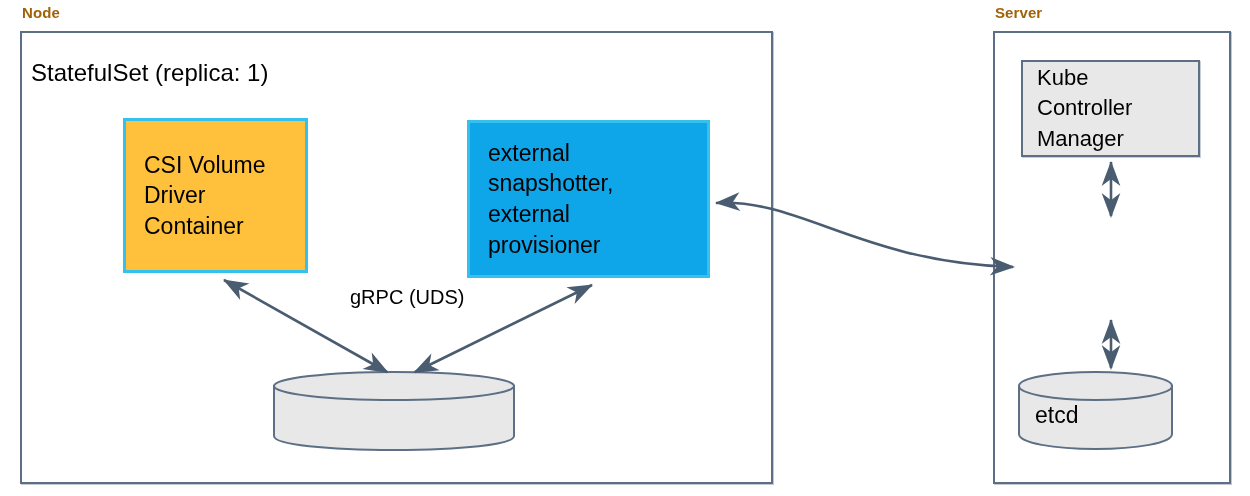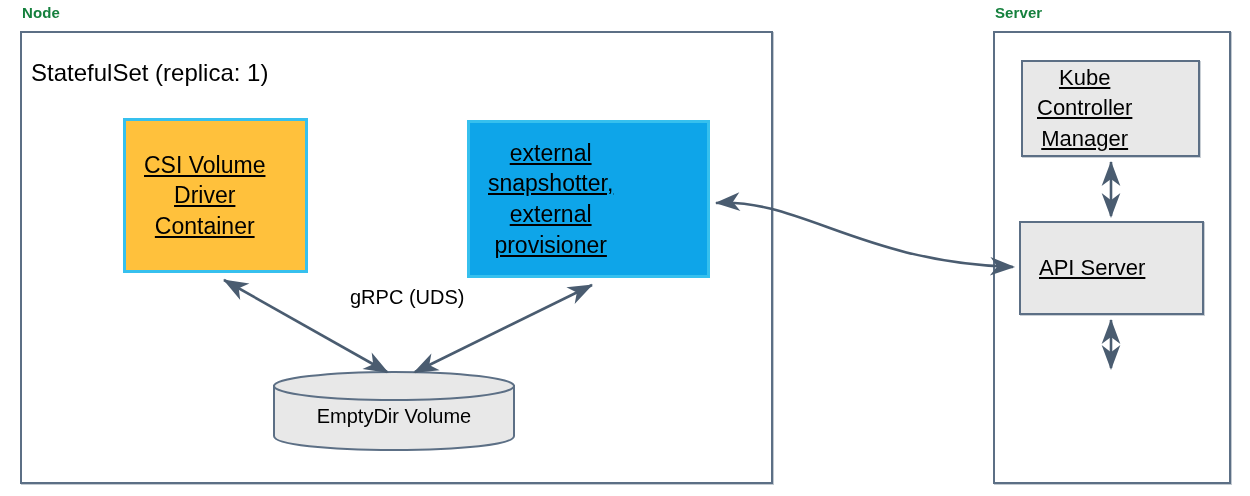--- a/index.html
+++ b/index.html
@@ -18,21 +18,21 @@
     height: 496px;
     overflow: hidden;
     background: #ffffff;
   }
   .abs { position: absolute; }
 
   
   .group-label {
     font-size: 15px;
     font-weight: bold;
-    color: #15803d;
+    color: #a16207;
     letter-spacing: 0.1px;
     white-space: nowrap;
   }
 
   
   .container-box {
     border: 2px solid #5c6f85;
     background: transparent;
     box-sizing: border-box;
     box-shadow: 1px 1px 0 rgba(120,135,150,0.45);
@@ -51,23 +51,22 @@
     box-sizing: border-box;
     display: flex;
     align-items: center;
     justify-content: flex-start;
     padding: 6px 0 6px 18px;
   }
   .proc-box .proc-text {
     font-size: 23px;
     line-height: 1.33;
     color: #000000;
-    text-align: center;
+    text-align: left;
     white-space: pre-line;
-    text-decoration: underline;
   }
 
   .box-csi {
     background: #FFC13C;
     border: 3px solid #36C0EE;
   }
   .box-external {
     background: #0ea5e9;
     border: 3px solid #36C0EE;
   }
@@ -130,37 +129,40 @@
 provisioner</div>
   </div>
 
   <div class="abs edge-label" style="left:322px; top:286px;">gRPC (UDS)</div>
 
   <div class="cylinder" style="left:272px; top:370px; width:244px; height:82px;">
     <svg width="244" height="82" viewBox="0 0 244 82">
       <path d="M2,16 L2,66 C2,74.8 56,80 122,80 C188,80 242,74.8 242,66 L242,16 Z" fill="#E8E8E8" stroke="#5c6f85" stroke-width="2"></path>
       <ellipse cx="122" cy="16" rx="120" ry="14" fill="#E8E8E8" stroke="#5c6f85" stroke-width="2"></ellipse>
     </svg>
-    <div class="cyl-label" style="left:0; top:35px; width:244px; text-align:center; font-size:20px;">EmptyDir Volume</div>
   </div>
 
   <div class="abs group-label" style="left:995px; top:4px;">Server</div>
 
   <div class="abs container-box" style="left:993px; top:31px; width:238px; height:453px;"></div>
 
   <div class="abs proc-box box-master-component" style="left:1021px; top:60px; width:179px; height:97px; padding-left:14px;">
     <div class="proc-text">Kube
 Controller
 Manager</div>
   </div>
 
-  <div class="abs proc-box box-master-component" style="left:1019px; top:221px; width:185px; height:94px; padding-left:18px;">
-    <div class="proc-text">API Server</div>
+
+  <div class="cylinder" style="left:1017px; top:370px; width:157px; height:82px;">
+    <svg width="157" height="82" viewBox="0 0 157 82">
+      <path d="M2,16 L2,64 C2,73 37,79 78.5,79 C120,79 155,73 155,64 L155,16 Z" fill="#E8E8E8" stroke="#5c6f85" stroke-width="2"></path>
+      <ellipse cx="78.5" cy="16" rx="76.5" ry="14" fill="#E8E8E8" stroke="#5c6f85" stroke-width="2"></ellipse>
+    </svg>
+    <div class="cyl-label" style="left:18px; top:32px; font-size:23px;">etcd</div>
   </div>
-
 
   <svg class="overlay">
     <defs>
       <marker id="arrowEnd" markerWidth="11" markerHeight="11" refX="9.2" refY="4" orient="auto" markerUnits="strokeWidth">
         <path d="M0.4,0.4 L10,4 L0.4,7.6 L3.1,4 Z" fill="#4a5c70"></path>
       </marker>
       <marker id="arrowStart" markerWidth="11" markerHeight="11" refX="1.4" refY="4" orient="auto" markerUnits="strokeWidth">
         <path d="M10.6,0.4 L1,4 L10.6,7.6 L7.9,4 Z" fill="#4a5c70"></path>
       </marker>
     </defs>

